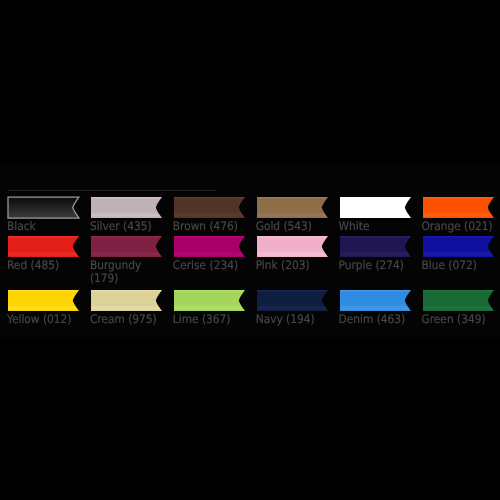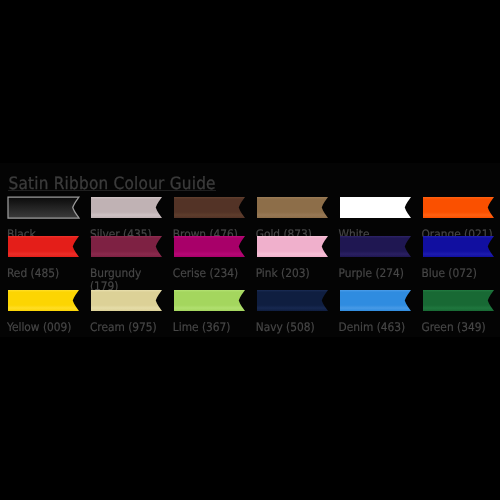--- a/index.html
+++ b/index.html
@@ -20,29 +20,28 @@
     white-space:nowrap;
   }
   #title-rule {
     position:absolute; left:8px; top:27px; width:208px; height:1px;
     background:#1f1f1f;
   }
   .swatch { position:absolute; }
   .ribbon { position:absolute; left:0; top:0; width:71px; height:21px; overflow:visible; }
   .label {
     position:absolute; left:-1px; top:22.5px; width:79px;
-    font-size:11.8px; line-height:13.4px; color:#474747;margin-top:8px;
+    font-size:11.8px; line-height:13.4px; color:#474747;
     -webkit-text-stroke:0.18px #474747;
   }
 </style>
 </head>
 <body>
 
 <div id="guide">
-  <div id="title">Satin Ribbon Colour Guide</div>
   <div id="title-rule"></div>
   <div id="swatch-grid">
     <div class="swatch" style="left: 8px; top: 34px;">
       <svg class="ribbon" viewBox="0 0 70.6 21" preserveAspectRatio="none" width="70.6" height="21">
         <defs>
             <linearGradient id="grad-black" x1="0" y1="0" x2="0" y2="1">
               <stop offset="0" stop-color="#0a0a0a"></stop>
               <stop offset="1" stop-color="#3b3b3b"></stop>
             </linearGradient>
           </defs>
@@ -86,21 +85,21 @@
             <linearGradient id="grad-gold" x1="0" y1="0" x2="0" y2="1">
               <stop offset="0" stop-color="#9d7e58"></stop>
               <stop offset="0.1" stop-color="#8d6e49"></stop>
               <stop offset="0.72" stop-color="#8d6e49"></stop>
               <stop offset="0.86" stop-color="#977855"></stop>
               <stop offset="1" stop-color="#8d6e49"></stop>
             </linearGradient>
           </defs>
         <path class="ribbon-shape" fill="url(#grad-gold)" d="M0 0 H70.6 C68.74 2.73 65.63999999999999 6.3 64.39999999999999 10.5 C65.63999999999999 14.7 68.74 18.27 70.6 21 H0 Z"></path>
       </svg>
-      <div class="label">Gold (873)</div>
+      <div class="label">Gold (543)</div>
     </div>
     <div class="swatch" style="left: 339.6px; top: 34px;">
       <svg class="ribbon" viewBox="0 0 70.6 21" preserveAspectRatio="none" width="70.6" height="21">
         <defs>
             <linearGradient id="grad-white" x1="0" y1="0" x2="0" y2="1">
               <stop offset="0" stop-color="#ffffff"></stop>
               <stop offset="0.1" stop-color="#ffffff"></stop>
               <stop offset="0.72" stop-color="#ffffff"></stop>
               <stop offset="0.86" stop-color="#ffffff"></stop>
               <stop offset="1" stop-color="#ffffff"></stop>
@@ -221,21 +220,21 @@
             <linearGradient id="grad-yellow" x1="0" y1="0" x2="0" y2="1">
               <stop offset="0" stop-color="#ffe02a"></stop>
               <stop offset="0.1" stop-color="#fcd502"></stop>
               <stop offset="0.72" stop-color="#fcd502"></stop>
               <stop offset="0.86" stop-color="#ffdd24"></stop>
               <stop offset="1" stop-color="#fcd502"></stop>
             </linearGradient>
           </defs>
         <path class="ribbon-shape" fill="url(#grad-yellow)" d="M0 0 H70.6 C68.74 2.73 65.63999999999999 6.3 64.39999999999999 10.5 C65.63999999999999 14.7 68.74 18.27 70.6 21 H0 Z"></path>
       </svg>
-      <div class="label">Yellow (009)</div>
+      <div class="label">Yellow (012)</div>
     </div>
     <div class="swatch" style="left: 90.9px; top: 127px;">
       <svg class="ribbon" viewBox="0 0 70.6 21" preserveAspectRatio="none" width="70.6" height="21">
         <defs>
             <linearGradient id="grad-cream" x1="0" y1="0" x2="0" y2="1">
               <stop offset="0" stop-color="#e9e0ae"></stop>
               <stop offset="0.1" stop-color="#dcd197"></stop>
               <stop offset="0.72" stop-color="#dcd197"></stop>
               <stop offset="0.86" stop-color="#e5dca8"></stop>
               <stop offset="1" stop-color="#dcd197"></stop>
@@ -266,21 +265,21 @@
             <linearGradient id="grad-navy" x1="0" y1="0" x2="0" y2="1">
               <stop offset="0" stop-color="#1a2c55"></stop>
               <stop offset="0.1" stop-color="#0f1e40"></stop>
               <stop offset="0.72" stop-color="#0f1e40"></stop>
               <stop offset="0.86" stop-color="#172850"></stop>
               <stop offset="1" stop-color="#0f1e40"></stop>
             </linearGradient>
           </defs>
         <path class="ribbon-shape" fill="url(#grad-navy)" d="M0 0 H70.6 C68.74 2.73 65.63999999999999 6.3 64.39999999999999 10.5 C65.63999999999999 14.7 68.74 18.27 70.6 21 H0 Z"></path>
       </svg>
-      <div class="label">Navy (508)</div>
+      <div class="label">Navy (194)</div>
     </div>
     <div class="swatch" style="left: 339.6px; top: 127px;">
       <svg class="ribbon" viewBox="0 0 70.6 21" preserveAspectRatio="none" width="70.6" height="21">
         <defs>
             <linearGradient id="grad-denim" x1="0" y1="0" x2="0" y2="1">
               <stop offset="0" stop-color="#4c9eea"></stop>
               <stop offset="0.1" stop-color="#2f8ce0"></stop>
               <stop offset="0.72" stop-color="#2f8ce0"></stop>
               <stop offset="0.86" stop-color="#479ae6"></stop>
               <stop offset="1" stop-color="#2f8ce0"></stop>

